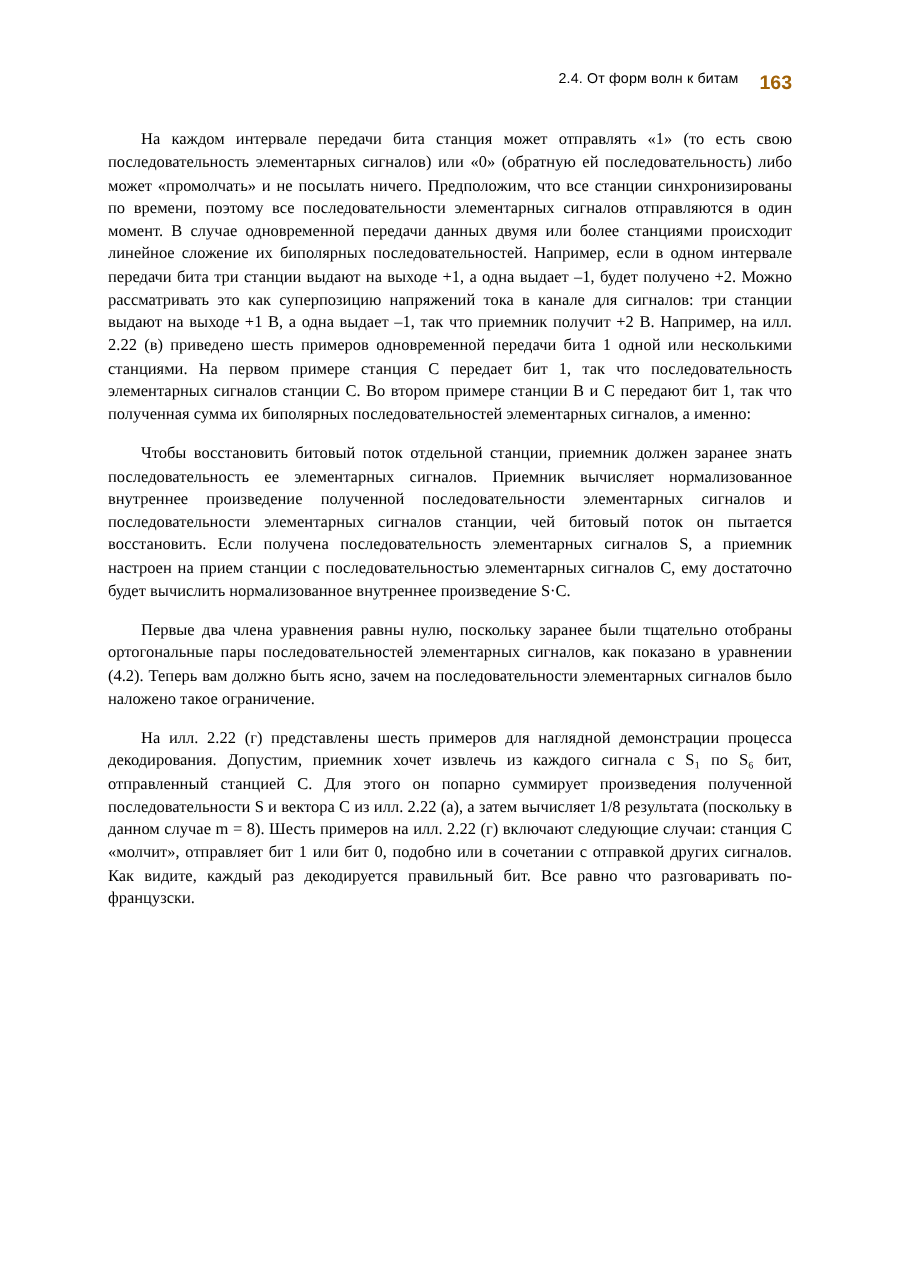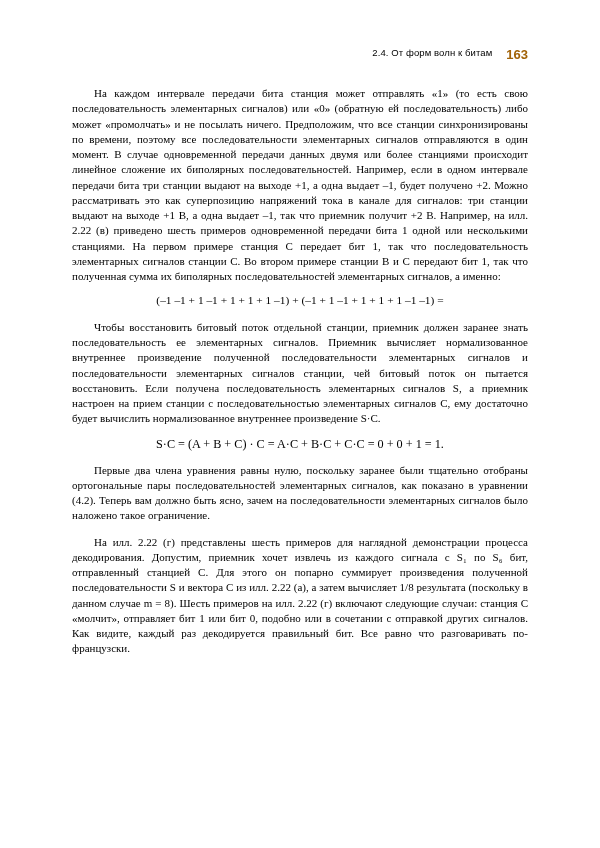--- a/index.html
+++ b/index.html
@@ -83,28 +83,24 @@
   <div class="header">
     <span class="header-title">2.4. От форм волн к битам</span>
     <span class="header-page">163</span>
   </div>
 
   <div class="content">
 
     <p class="first">На каждом интервале передачи бита станция может отправлять «1» (то есть свою последовательность элементарных сигналов) или «0» (обратную ей последовательность) либо может «промолчать» и не посылать ничего. Предположим, что все станции синхронизированы по времени, поэтому все последовательности элементарных сигналов отправляются в один момент. В случае одновременной передачи данных двумя или более станциями происходит линейное сложение их биполярных последовательностей. Например, если в одном интервале передачи бита три станции выдают на выходе +1, а одна выдает –1, будет получено +2. Можно рассматривать это как суперпозицию напряжений тока в канале для сигналов: три станции выдают на выходе +1 В, а одна выдает –1, так что приемник получит +2 В. Например, на илл. 2.22 (в) приведено шесть примеров одновременной передачи бита 1 одной или несколькими станциями. На первом примере станция C передает бит 1, так что последовательность элементарных сигналов станции C. Во втором примере станции B и C передают бит 1, так что полученная сумма их биполярных последовательностей элементарных сигналов, а именно:</p>
 
     <div class="eq-block">
-      <span class="eq-line">(–1 –1 + 1 –1 + 1 + 1 + 1 –1) + (–1 + 1 –1 + 1 + 1 + 1 –1 –1) =</span>
     </div>
 
     <p class="gap-before">Чтобы восстановить битовый поток отдельной станции, приемник должен заранее знать последовательность ее элементарных сигналов. Приемник вычисляет нормализованное внутреннее произведение полученной последовательности элементарных сигналов и последовательности элементарных сигналов станции, чей битовый поток он пытается восстановить. Если получена последовательность элементарных сигналов S, а приемник настроен на прием станции с последовательностью элементарных сигналов C, ему достаточно будет вычислить нормализованное внутреннее произведение S·C.</p>
 
 
-    <div class="eq-center-bold">
-      <span class="nowrap">S·C = (A + B + C) · C = A·C + B·C + C·C = 0 + 0 + 1 = 1.</span>
-    </div>
 
     <p class="gap-before">Первые два члена уравнения равны нулю, поскольку заранее были тщательно отобраны ортогональные пары последовательностей элементарных сигналов, как показано в уравнении (4.2). Теперь вам должно быть ясно, зачем на последовательности элементарных сигналов было наложено такое ограничение.</p>
 
     <p class="gap-before">На илл. 2.22 (г) представлены шесть примеров для наглядной демонстрации процесса декодирования. Допустим, приемник хочет извлечь из каждого сигнала с S₁ по S₆ бит, отправленный станцией C. Для этого он попарно суммирует произведения полученной последовательности S и вектора C из илл. 2.22 (а), а затем вычисляет 1/8 результата (поскольку в данном случае m = 8). Шесть примеров на илл. 2.22 (г) включают следующие случаи: станция C «молчит», отправляет бит 1 или бит 0, подобно или в сочетании с отправкой других сигналов. Как видите, каждый раз декодируется правильный бит. Все равно что разговаривать по-французски.</p>
 
   </div>
 </div>
 
 </body></html>

